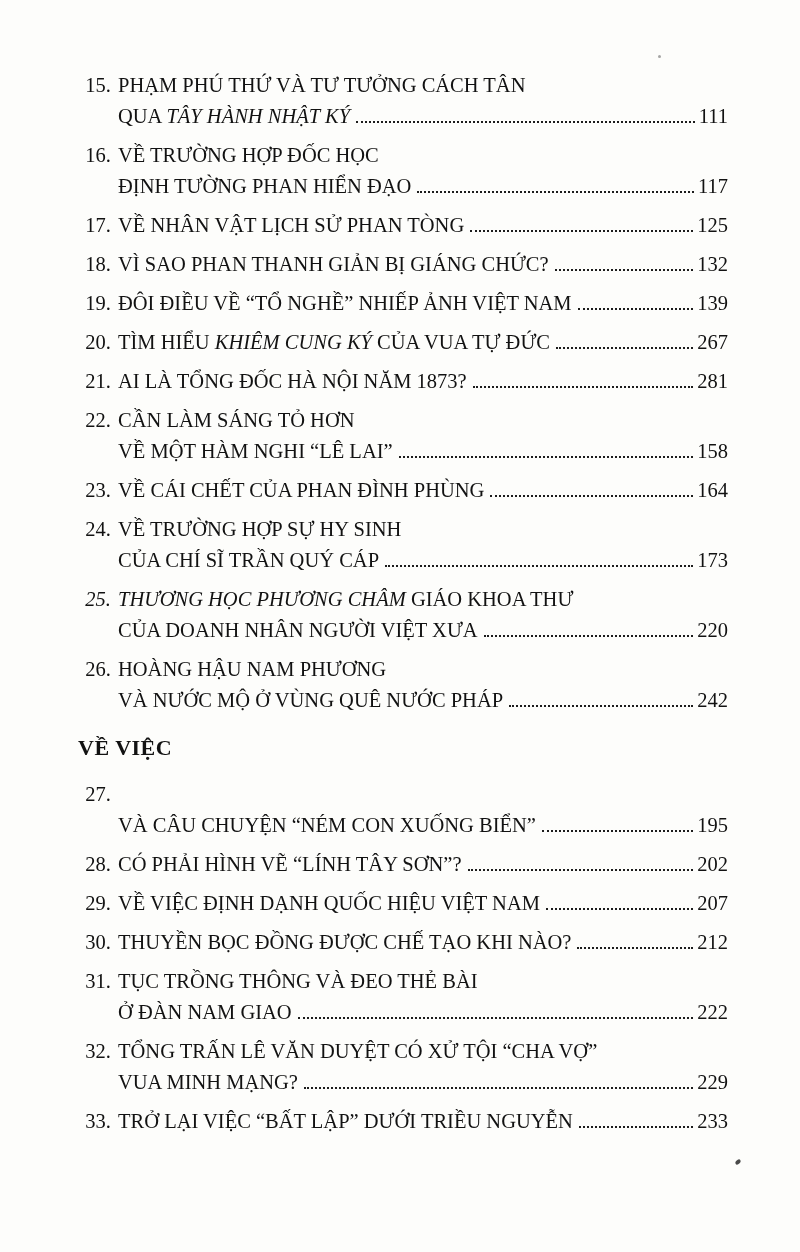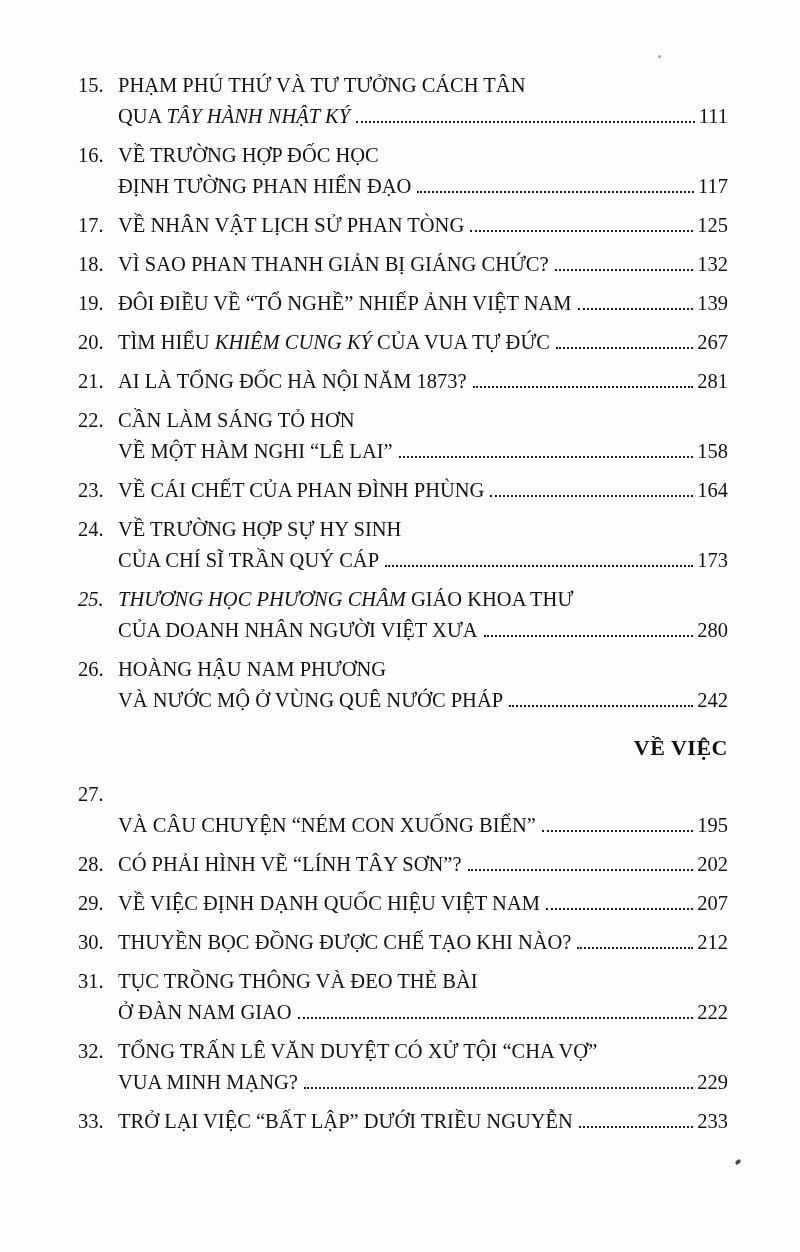--- a/index.html
+++ b/index.html
@@ -19,41 +19,42 @@
     padding: 70px 72px 0 78px;
     position: relative;
   }
   .entry { margin-bottom: 8px; }
   .line {
     display: flex;
     align-items: baseline;
     font-size: 20.5px;
     line-height: 31px;
     white-space: nowrap;
+    text-align: center;
   }
   .num {
     flex: 0 0 40px;
     width: 40px;
   }
   .title { flex: 0 0 auto; }
   .seg { }
   .it { font-style: italic; }
   .leader {
     flex: 1 1 auto;
     min-width: 14px;
     border-bottom: 2.4px dotted #1c1c1c;
     margin: 0 4px 0 6px;
     height: 0;
   }
   .pagenum { flex: 0 0 auto; }
   .section-heading {
     font-size: 22px;
     line-height: 31px;
     font-weight: 700;
-    text-align: right;
+    text-align: left;
     margin: 16px 0 16px 0;
     letter-spacing: 0.5px;
   }
   .artifact {
     position: absolute;
     background: #6a6a6a;
     border-radius: 50%;
   }
   .artifact-1 {
     left: 658px; top: 55px;
@@ -172,21 +173,21 @@
       </div>
       <div class="entry">
         <div class="line">
           <span class="num it">25.</span>
           <span class="title"><span class="seg it">THƯƠNG HỌC PHƯƠNG CHÂM</span><span class="seg"> GIÁO KHOA THƯ</span></span>
         </div>
         <div class="line">
           <span class="num it"></span>
           <span class="title"><span class="seg">CỦA DOANH NHÂN NGƯỜI VIỆT XƯA</span></span>
           <span class="leader"></span>
-          <span class="pagenum">280</span>
+          <span class="pagenum">220</span>
         </div>
       </div>
       <div class="entry">
         <div class="line">
           <span class="num">26.</span>
           <span class="title"><span class="seg">HOÀNG HẬU NAM PHƯƠNG</span></span>
         </div>
         <div class="line">
           <span class="num"></span>
           <span class="title"><span class="seg">VÀ NƯỚC MỘ Ở VÙNG QUÊ NƯỚC PHÁP </span></span>

